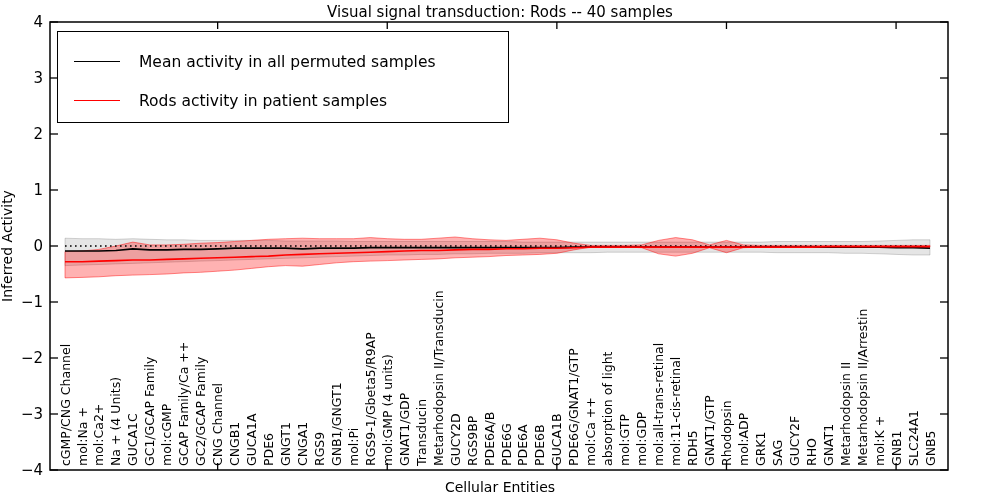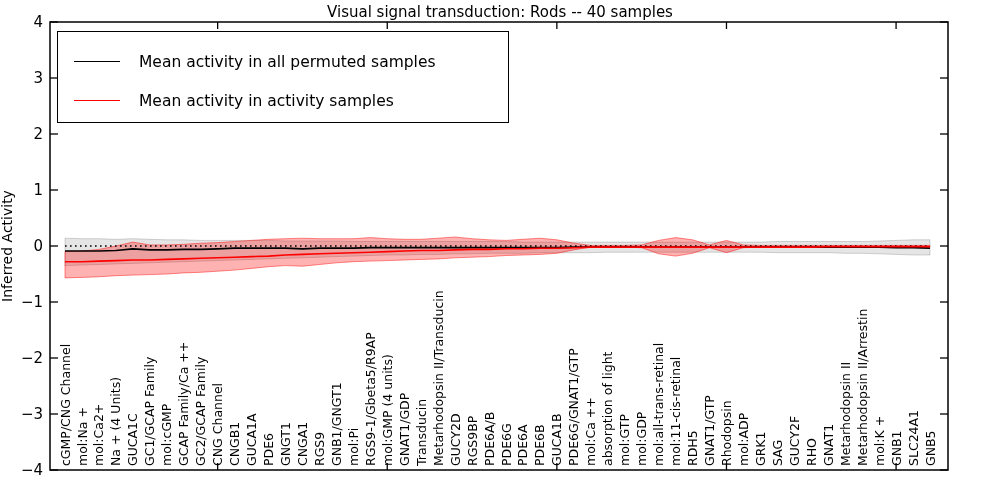--- a/index.html
+++ b/index.html
@@ -116,24 +116,25 @@
       <text transform="translate(879.1,466) rotate(-90)" text-anchor="start" dominant-baseline="central" font-size="12.5px" fill="#000">mol:K +</text>
       <text transform="translate(896.1,466) rotate(-90)" text-anchor="start" dominant-baseline="central" font-size="12.5px" fill="#000">GNB1</text>
       <text transform="translate(913.0,466) rotate(-90)" text-anchor="start" dominant-baseline="central" font-size="12.5px" fill="#000">SLC24A1</text>
       <text transform="translate(930.0,466) rotate(-90)" text-anchor="start" dominant-baseline="central" font-size="12.5px" fill="#000">GNB5</text>
     </svg>
 
   <div class="title">Visual signal transduction: Rods -- 40 samples</div>
 
   <div class="ylabel">Inferred Activity</div>
 
+  <div class="xlabel">Cellular Entities</div>
 
   <div class="legend">
     <div class="legend-row">
       <span class="legend-swatch" style="border-top-color: rgb(0, 0, 0);"></span>
       <span class="legend-label">Mean activity in all permuted samples</span>
     </div>
     <div class="legend-row">
       <span class="legend-swatch" style="border-top-color: rgb(255, 0, 0);"></span>
-      <span class="legend-label">Mean activity in activity samples</span>
+      <span class="legend-label">Rods activity in patient samples</span>
     </div>
   </div>
 </div>
 
 </body></html>

